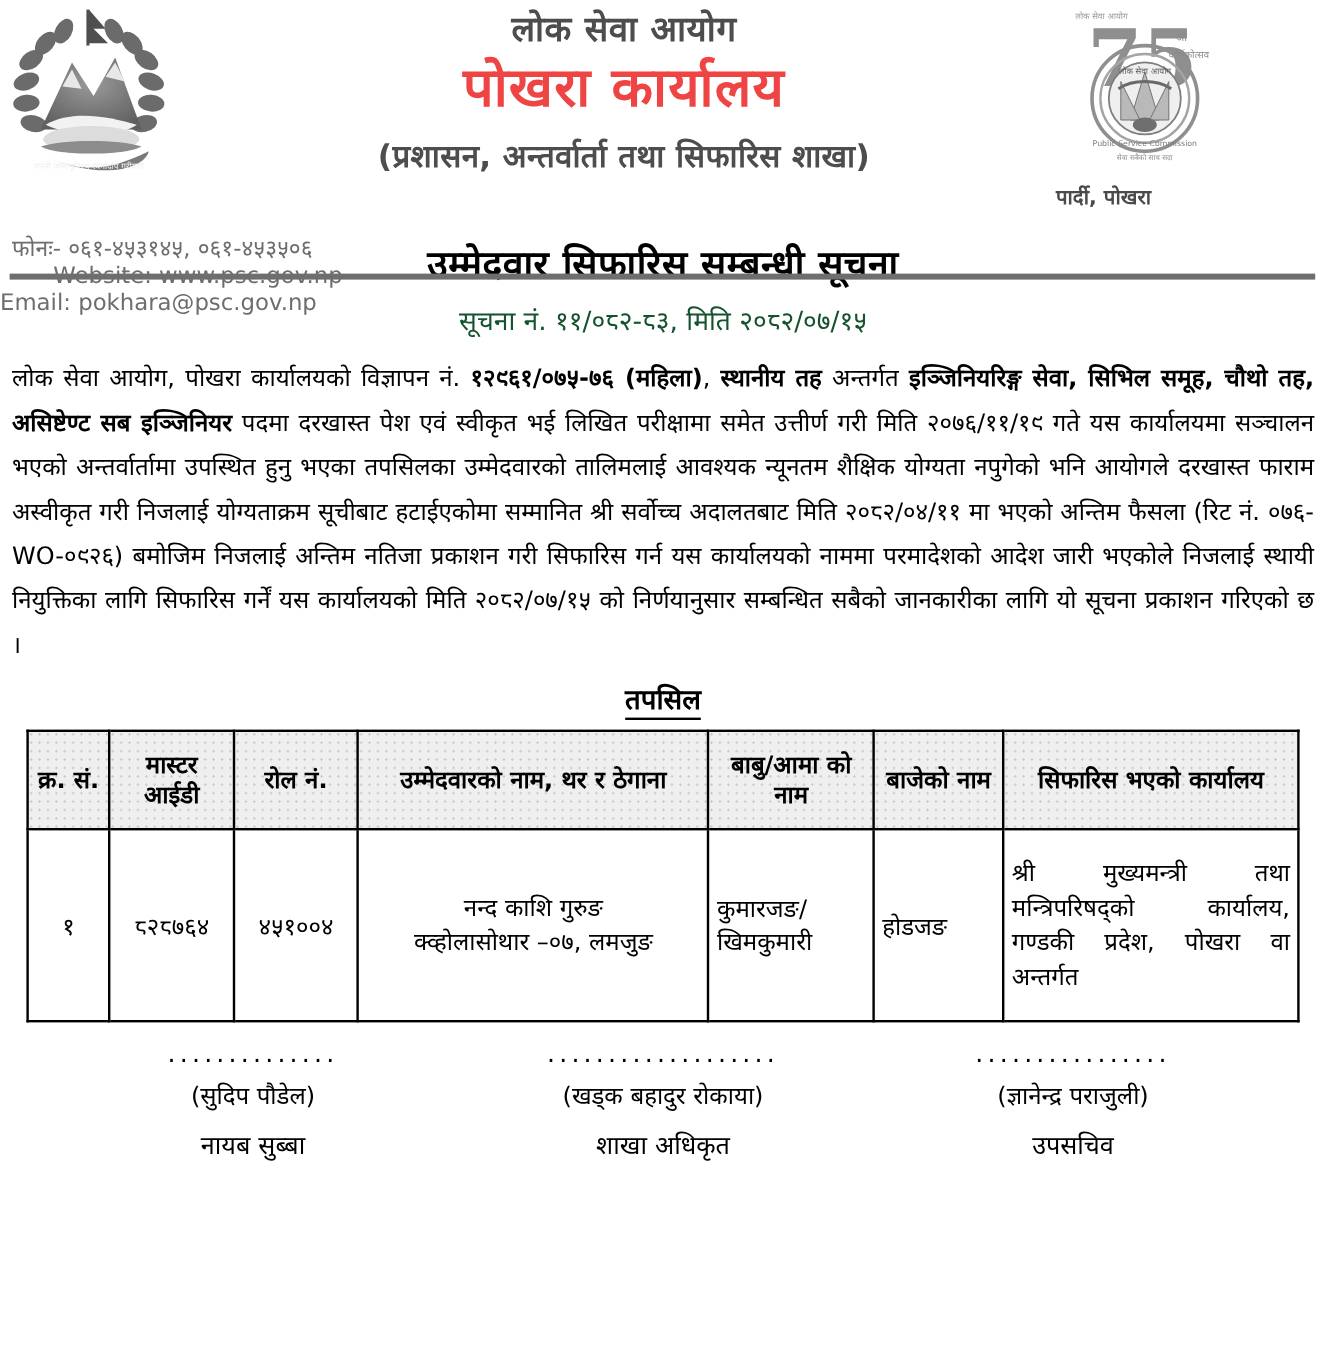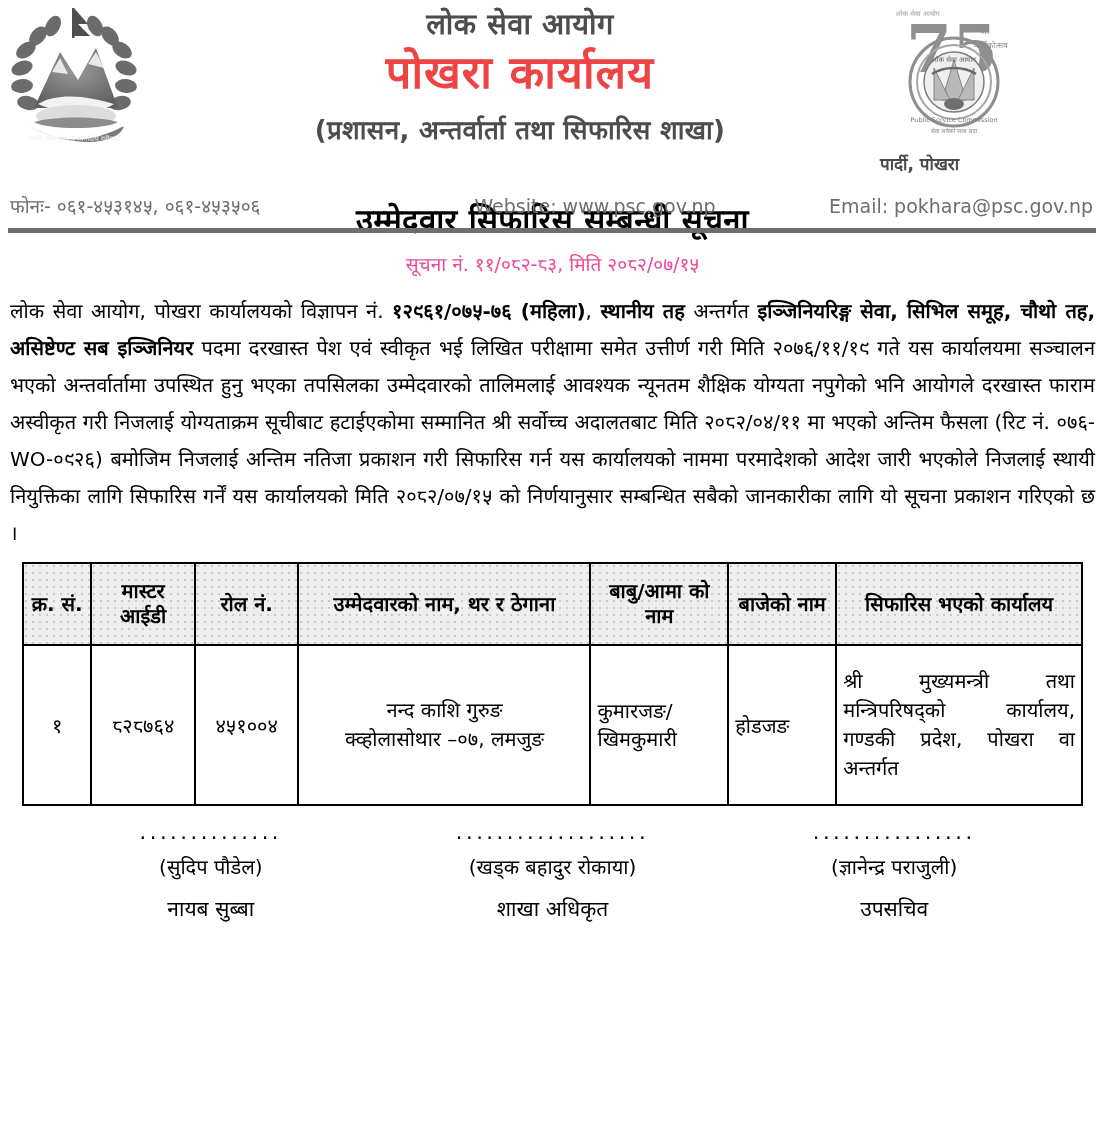--- a/index.html
+++ b/index.html
@@ -88,20 +88,21 @@
   .contact-row {
     position: absolute;
     left: 0;
     top: 193px;
     width: 1105px;
     display: flex;
     align-items: baseline;
     font-family: "DejaVu Sans", sans-serif;
     font-size: 19px;
     color: #6d6d6d;
+    flex-direction: column;
   }
   .contact-phone {
     width: 430px;
     padding-left: 10px;
     box-sizing: border-box;
     white-space: nowrap;
   }
   .contact-web {
     width: 330px;
     text-align: center;
@@ -129,23 +130,23 @@
   }
   .notice-title {
     font-family: "DejaVu Sans", sans-serif;
     font-size: 31px;
     font-weight: 700;
     letter-spacing: 0.4px;
     color: #000;
   }
   .notice-sub {
     font-family: "DejaVu Sans", sans-serif;
-    font-size: 19px;
+    font-size: 22px;
     margin-top: 11px;
-    color: #ec4899;
+    color: #14532d;
   }
 
   
   .body-text {
     margin: 16px 10px 0 10px;
     font-family: "DejaVu Sans", sans-serif;
     font-size: 20px;
     line-height: 1.85;
     text-align: justify;
     text-justify: inter-word;
@@ -336,20 +337,23 @@
     <div class="head-rule"></div>
   </div>
 
   <div class="notice-block">
     <div class="notice-title">उम्मेदवार सिफारिस सम्बन्धी सूचना</div>
     <div class="notice-sub">सूचना नं. ११/०८२-८३, मिति २०८२/०७/१५</div>
   </div>
 
   <div class="body-text">लोक सेवा आयोग, पोखरा कार्यालयको विज्ञापन नं. <b>१२९६१/०७५-७६ (महिला)</b>, <b>स्थानीय तह</b> अन्तर्गत <b>इञ्जिनियरिङ्ग सेवा, सिभिल समूह, चौथो तह, असिष्टेण्ट सब इञ्जिनियर</b> पदमा दरखास्त पेश एवं स्वीकृत भई लिखित परीक्षामा समेत उत्तीर्ण गरी मिति २०७६/११/१९ गते यस कार्यालयमा सञ्चालन भएको अन्तर्वार्तामा उपस्थित हुनु भएका तपसिलका उम्मेदवारको तालिमलाई आवश्यक न्यूनतम शैक्षिक योग्यता नपुगेको भनि आयोगले दरखास्त फाराम अस्वीकृत गरी निजलाई योग्यताक्रम सूचीबाट हटाईएकोमा सम्मानित श्री सर्वोच्च अदालतबाट मिति २०८२/०४/११ मा भएको अन्तिम फैसला (रिट नं. ०७६-WO-०९२६) बमोजिम निजलाई अन्तिम नतिजा प्रकाशन गरी सिफारिस गर्न यस कार्यालयको नाममा परमादेशको आदेश जारी भएकोले निजलाई स्थायी नियुक्तिका लागि सिफारिस गर्नें यस कार्यालयको मिति २०८२/०७/१५ को निर्णयानुसार सम्बन्धित सबैको जानकारीका लागि यो सूचना प्रकाशन गरिएको छ ।</div>
 
+  <div class="tapasil">
+    <span>तपसिल</span>
+  </div>
 
   <div class="tbl-wrap">
     <table class="detail">
       <colgroup>
         <col class="w-sn">
           <col class="w-mid">
           <col class="w-roll">
           <col class="w-name">
         <col class="w-parent">
           <col class="w-gf">

